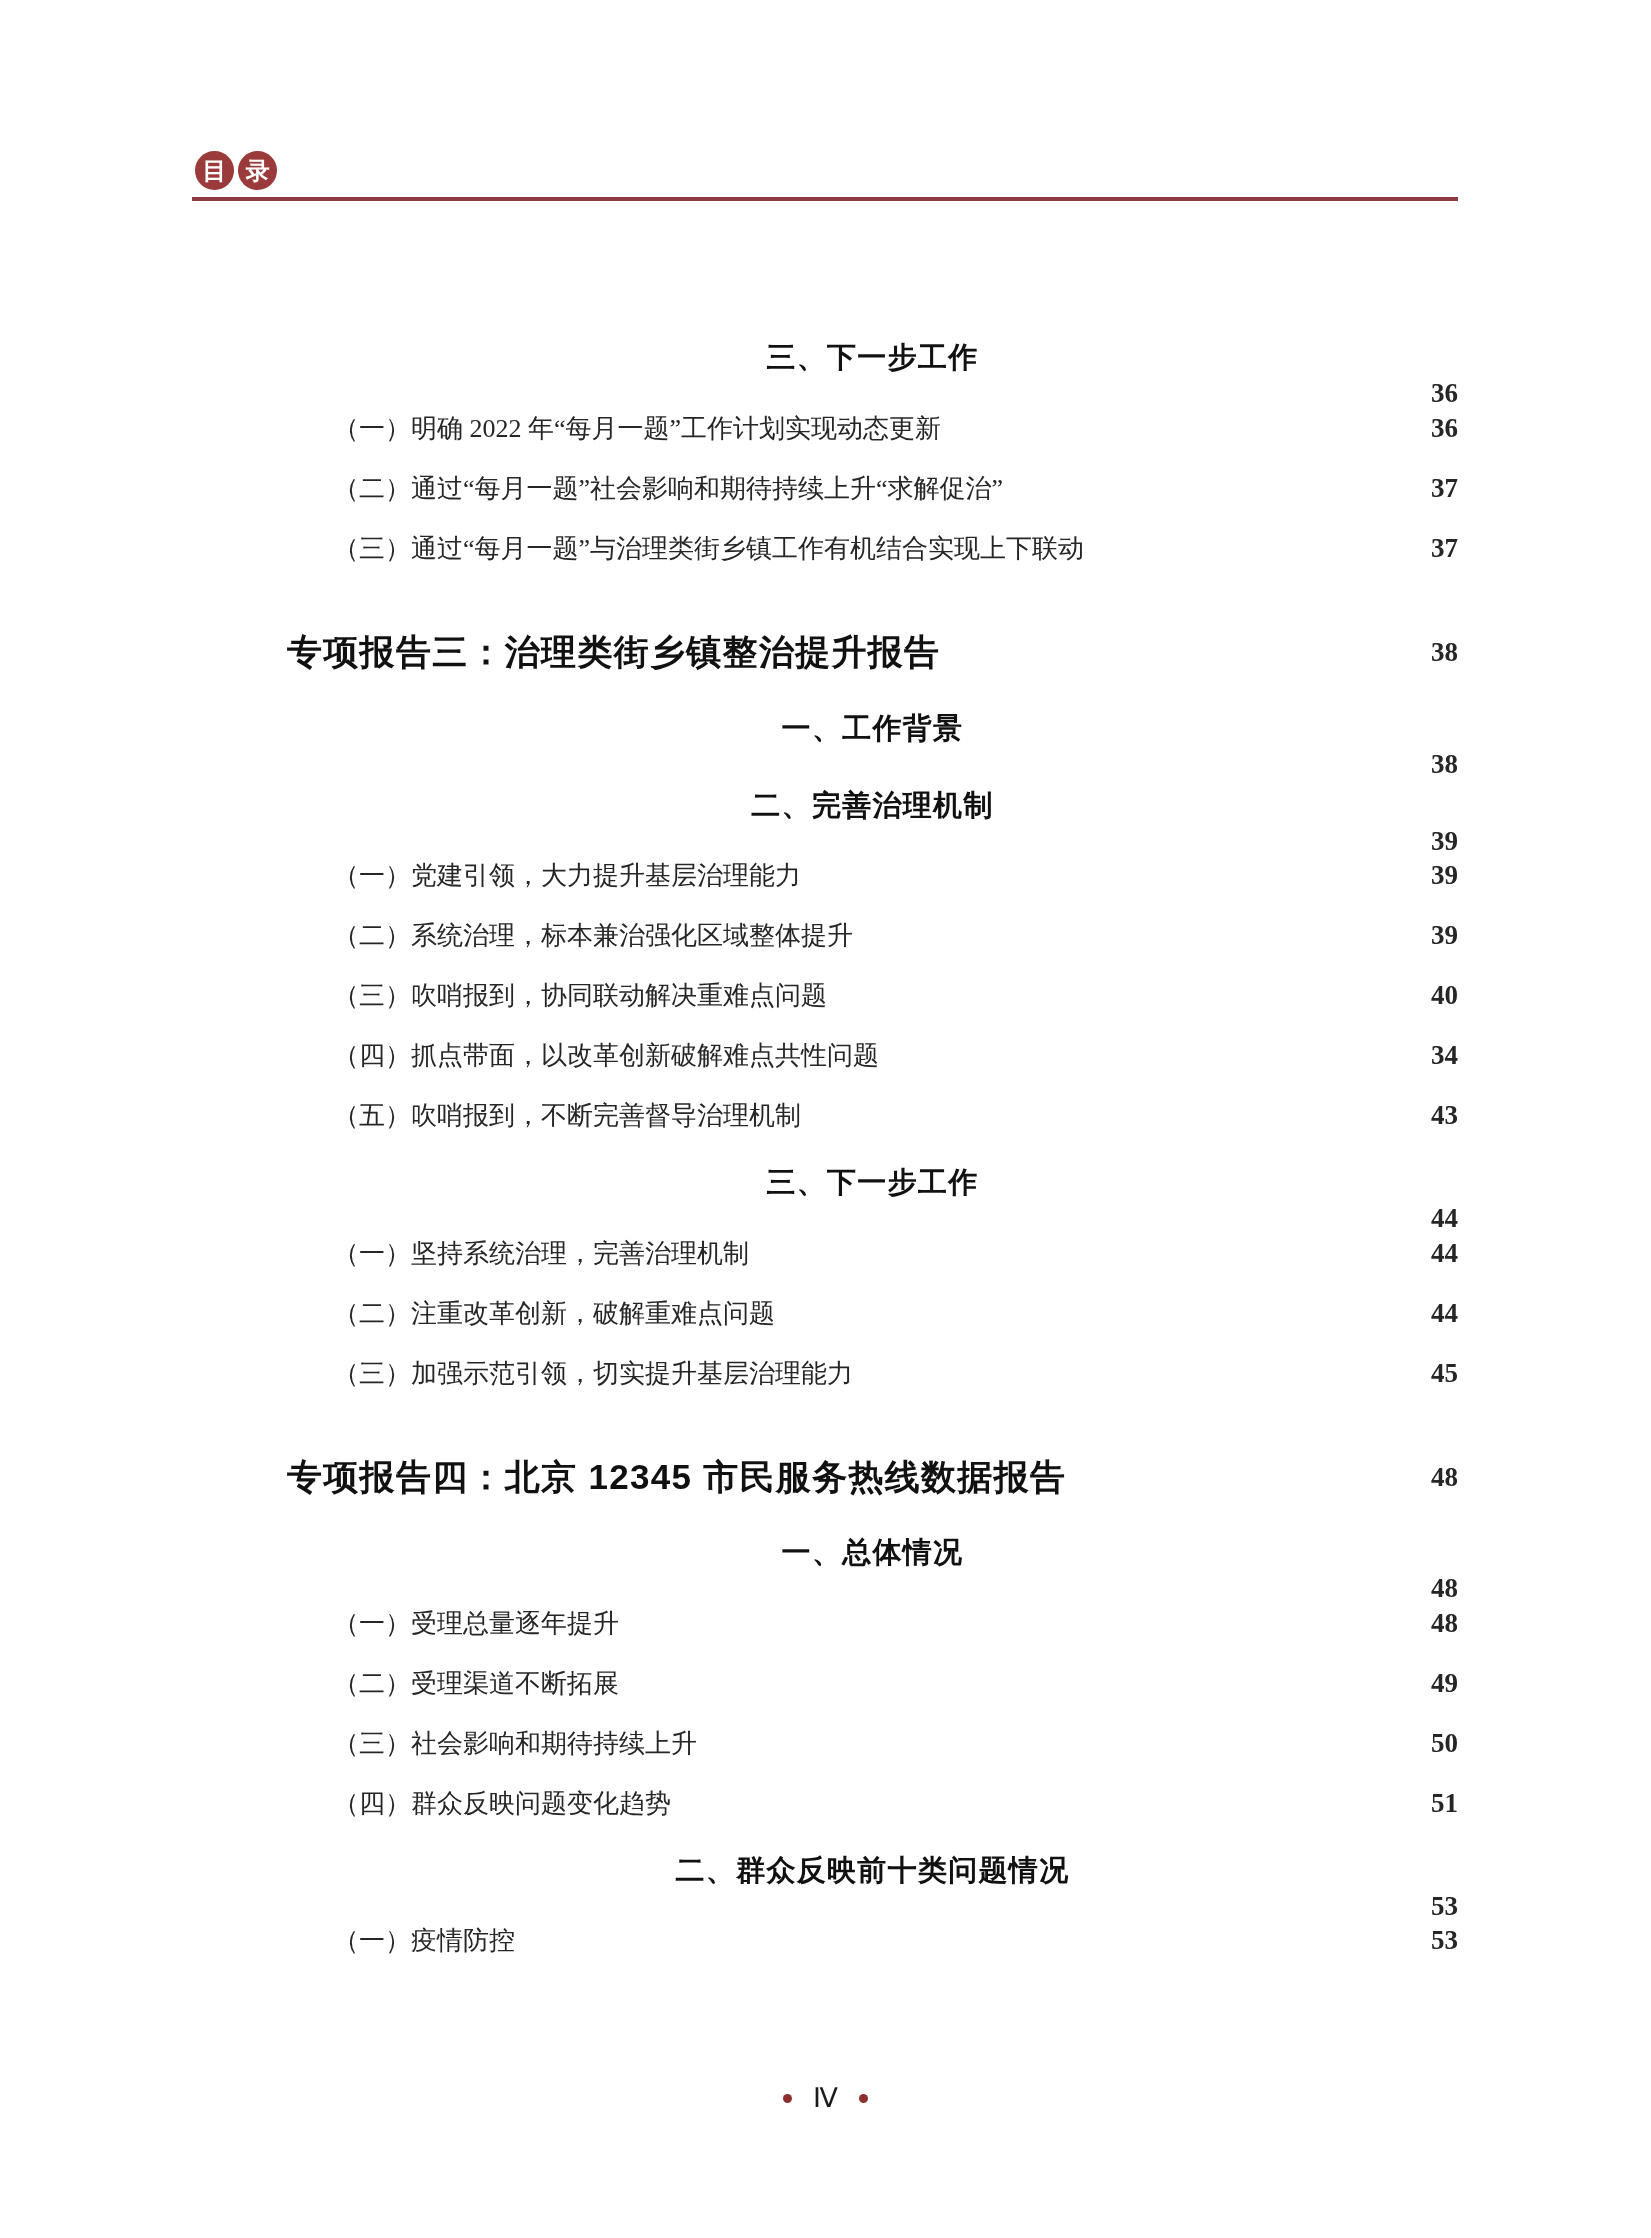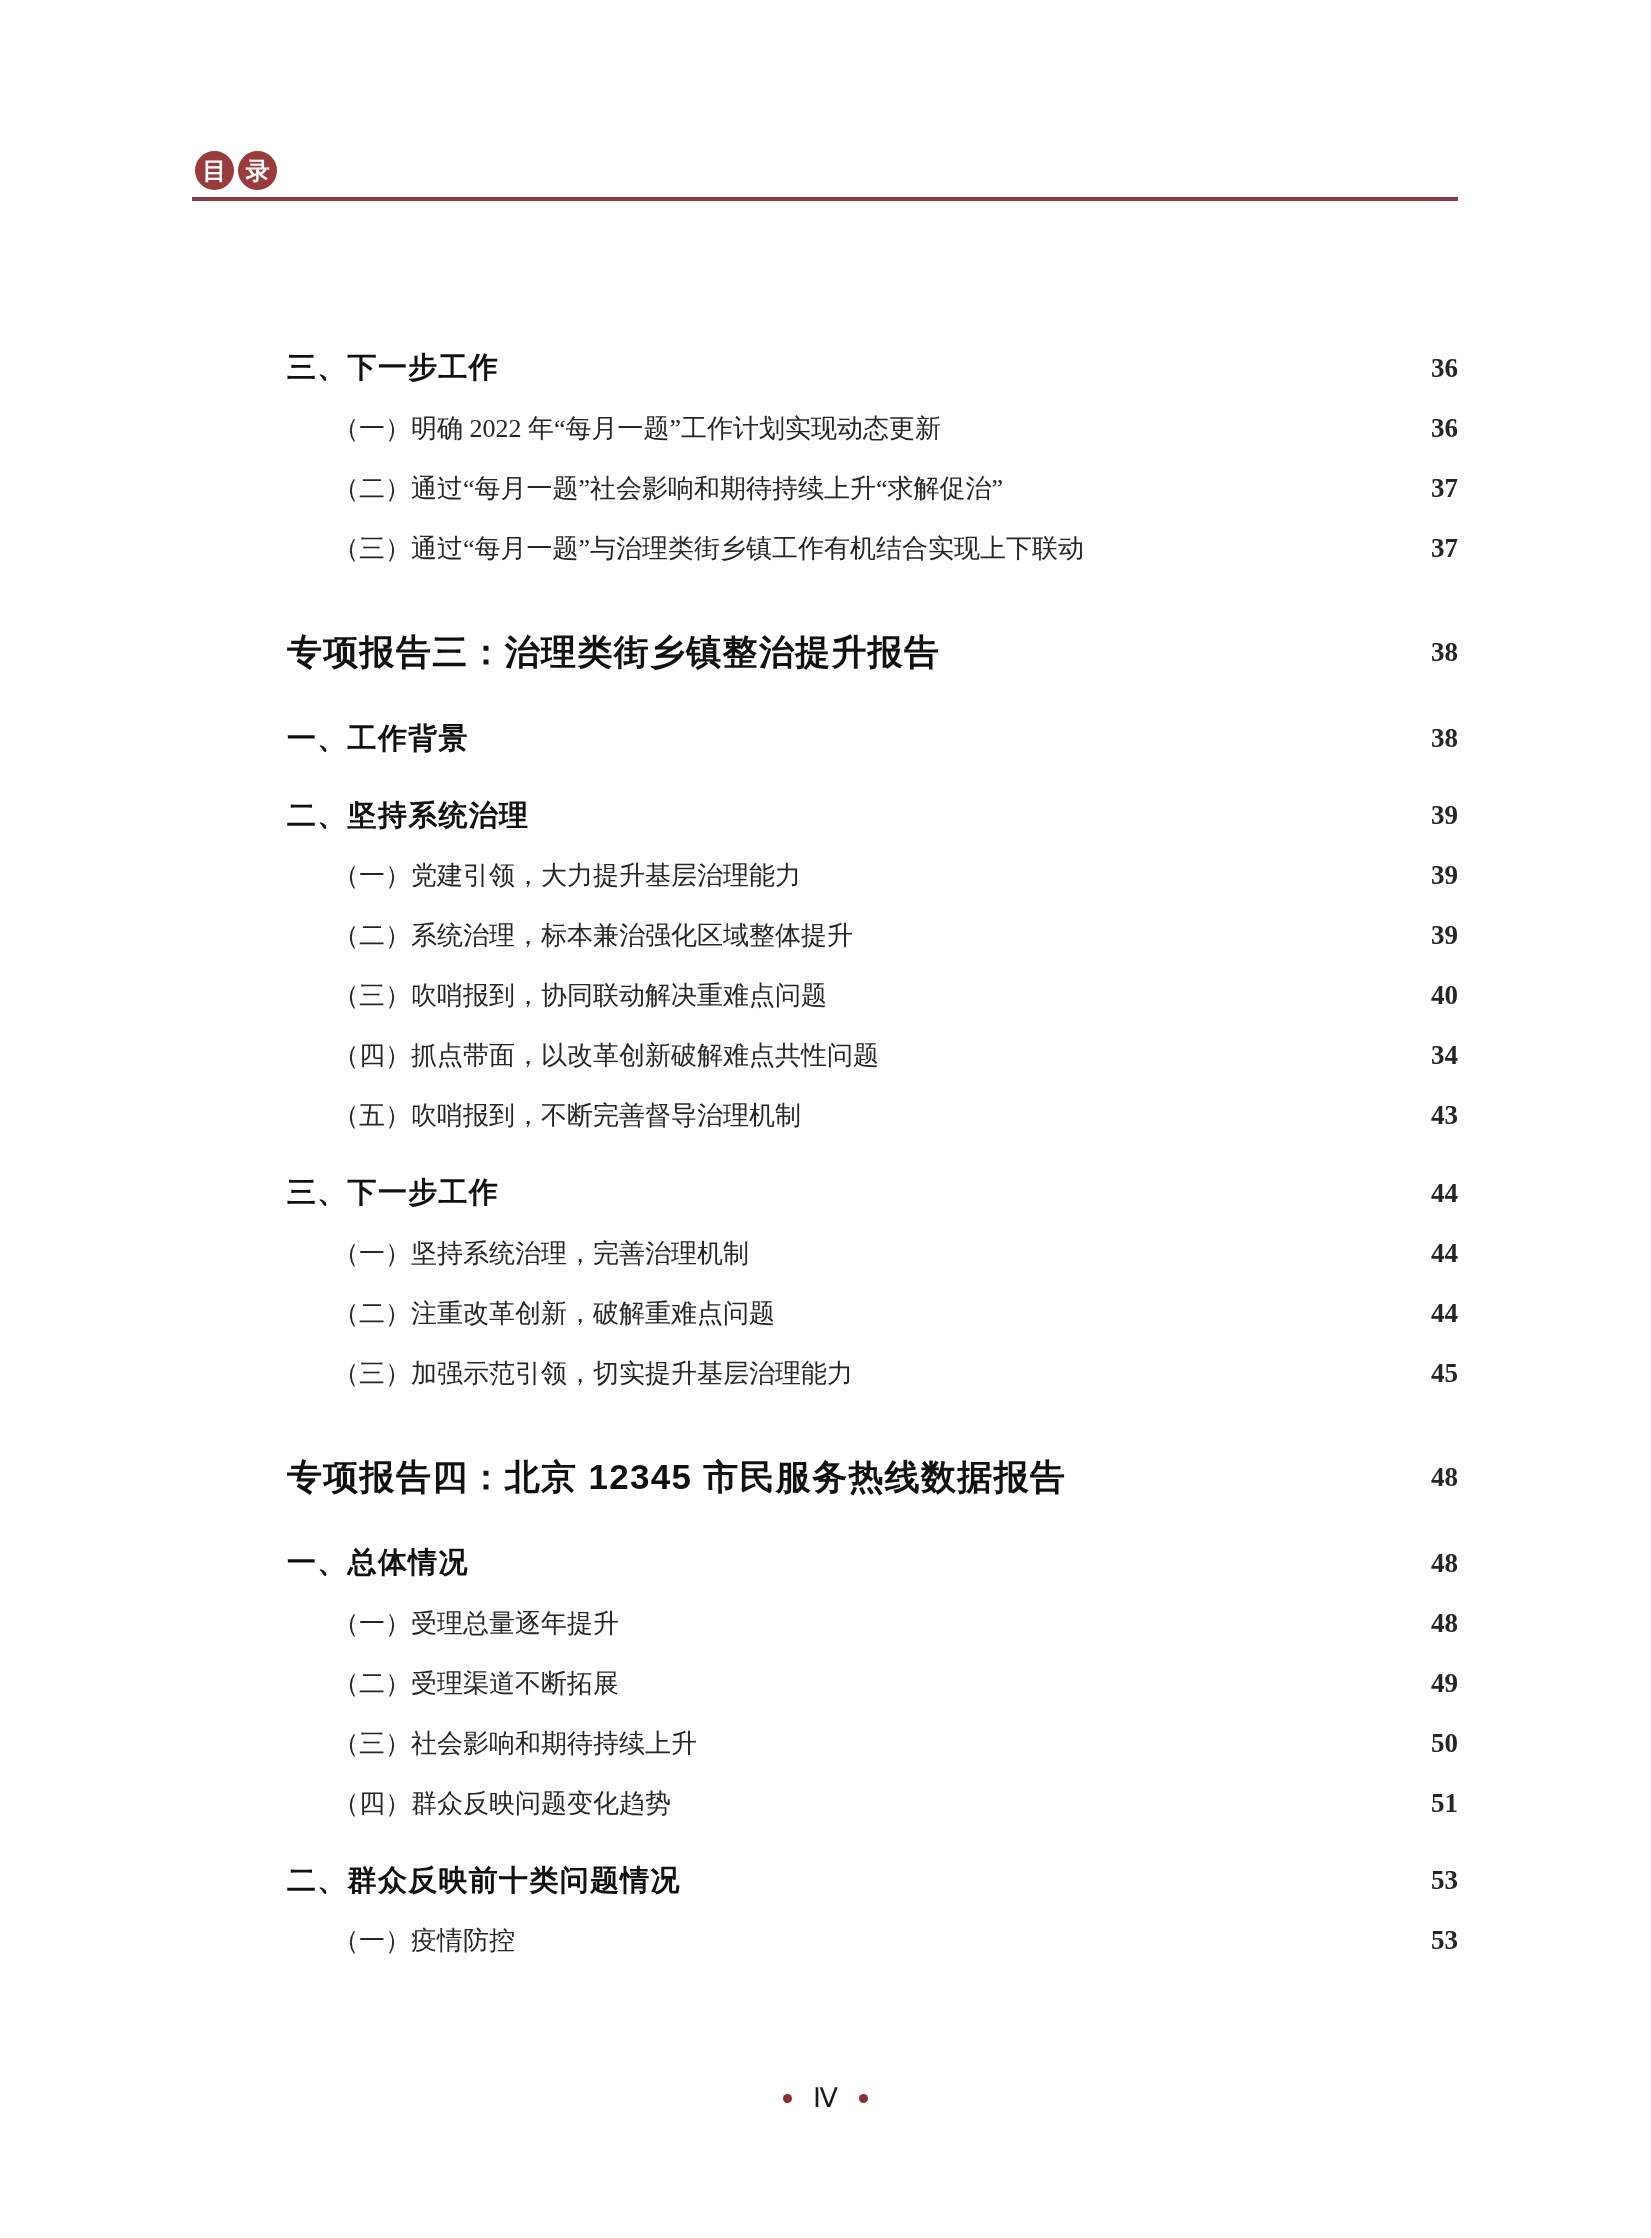--- a/index.html
+++ b/index.html
@@ -36,21 +36,21 @@
   .toc-row{display:flex;align-items:center;height:60px}
   .toc-row:first-child{margin-top:0}
   .toc-row.chapter{
     height:78px;margin-top:35px;
     font-family:"Liberation Sans", sans-serif;font-weight:700;
     font-size:35px;letter-spacing:1.3px;color:#111;text-align:right;
   }
   .toc-row.section{
     margin-top:17.3px;
     font-family:"Liberation Sans", sans-serif;font-weight:700;
-    font-size:29px;letter-spacing:1.3px;color:#111;
+    font-size:29px;letter-spacing:1.3px;color:#111;flex-direction:column;
   }
   .toc-row.item{font-size:26px;color:#262626}
   .toc-row.item .toc-text{padding-left:46px}
   .toc-text{white-space:nowrap}
   .toc-page{
     margin-left:auto;padding-left:35px;
     font-family:"Liberation Serif", serif;font-weight:700;
     font-size:27px;letter-spacing:0;color:#262626;
   }
   
@@ -96,21 +96,21 @@
   </div>
       <div class="toc-row chapter">
     <span class="toc-text">专项报告三：治理类街乡镇整治提升报告</span>
     <span class="toc-page">38</span>
   </div>
       <div class="toc-row section">
     <span class="toc-text">一、工作背景</span>
     <span class="toc-page">38</span>
   </div>
       <div class="toc-row section">
-    <span class="toc-text">二、坚持系统治理</span>
+    <span class="toc-text">二、完善治理机制</span>
     <span class="toc-page">39</span>
   </div>
       <div class="toc-row item">
     <span class="toc-text">（一）党建引领，大力提升基层治理能力</span>
     <span class="toc-page">39</span>
   </div>
       <div class="toc-row item">
     <span class="toc-text">（二）系统治理，标本兼治强化区域整体提升</span>
     <span class="toc-page">39</span>
   </div>

